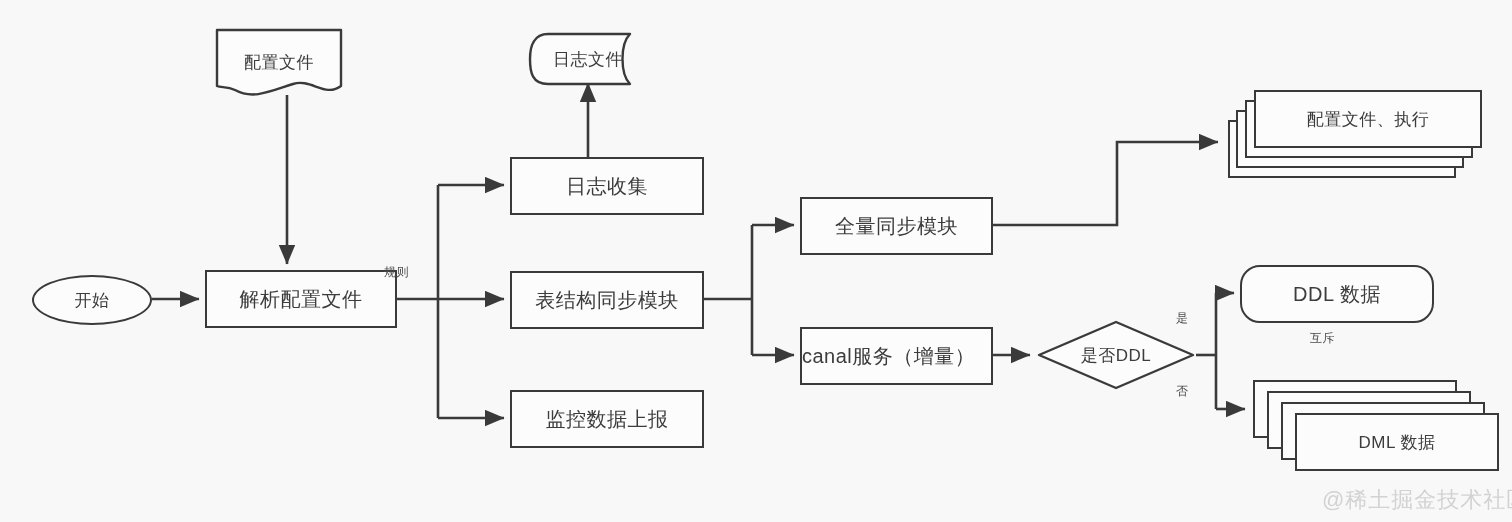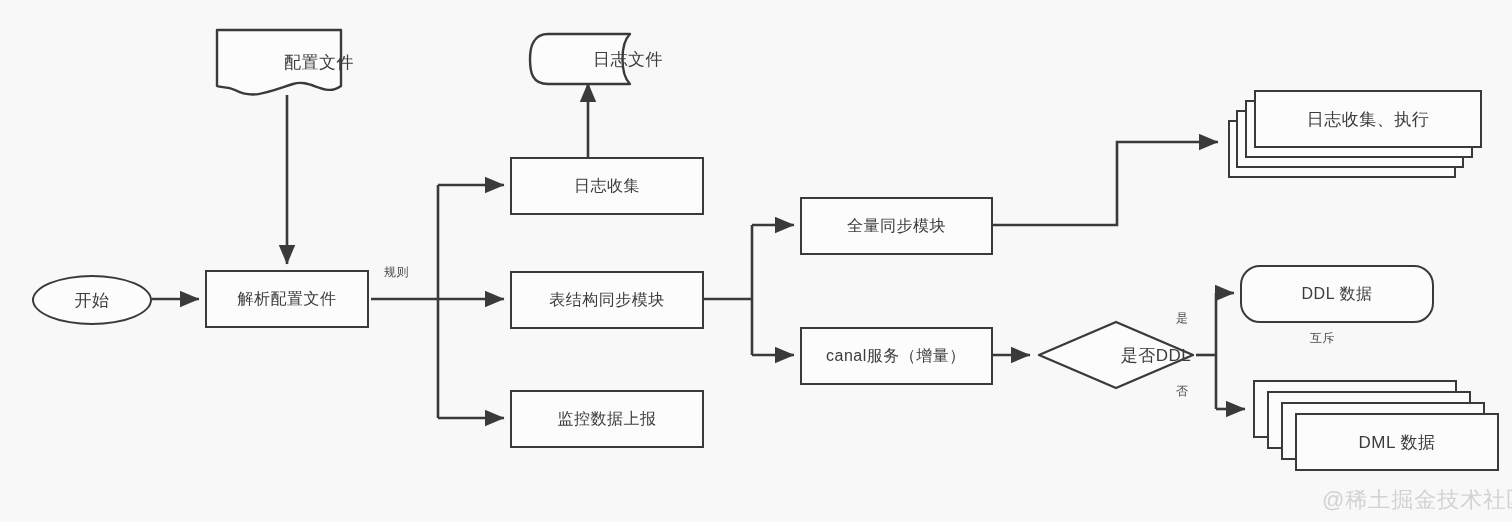--- a/index.html
+++ b/index.html
@@ -25,21 +25,21 @@
   }
   .node {
     position: absolute;
     box-sizing: border-box;
     display: flex;
     align-items: center;
     justify-content: center;
     background: #fcfcfc;
     border: 2px solid #3a3a3a;
     color: #3c3c3c;
-    font-size: 16px;
+    font-size: 20px;
     letter-spacing: 0.5px;
     white-space: nowrap;
   }
   .node-label {
     pointer-events: none;
   }
   .edge-label {
     position: absolute;
     font-size: 12px;
     color: #4a4a4a;
@@ -60,21 +60,20 @@
     top: 0;
     width: 100%;
     height: 100%;
     display: flex;
     align-items: center;
     justify-content: center;
     font-size: 17px;
     color: #3c3c3c;
     white-space: nowrap;
     letter-spacing: 0.5px;
-    margin-left: 40px;
   }
   .stack {
     position: absolute;
   }
   .stack .layer {
     position: absolute;
     box-sizing: border-box;
     background: #fcfcfc;
     border: 2px solid #3a3a3a;
   }
@@ -153,56 +152,56 @@
     <svg width="128" height="54" viewBox="0 0 128 54" xmlns="http://www.w3.org/2000/svg">
       <path d="M24,2 L106,2 C96,12 96,42 106,52 L24,52 C8,52 6,40 6,27 C6,14 10,2 24,2 Z" fill="#fcfcfc" stroke="#3a3a3a" stroke-width="2.4" stroke-linejoin="round"></path>
     </svg>
     <div class="shape-text" style="padding-right:6px;">日志文件</div>
   </div>
 
   <div class="node oval" style="left:32px; top:275px; width:120px; height:50px;">
     <span class="node-label">开始</span>
   </div>
 
-  <div class="node" style="left:205px; top:270px; width:164px; height:58px;">
+  <div class="node" style="left:205px; top:270px; width:192px; height:58px;">
     <span class="node-label">解析配置文件</span>
   </div>
 
   <div class="node" style="left:510px; top:157px; width:194px; height:58px;">
     <span class="node-label">日志收集</span>
   </div>
 
   <div class="node" style="left:510px; top:271px; width:194px; height:58px;">
     <span class="node-label">表结构同步模块</span>
   </div>
 
   <div class="node" style="left:800px; top:197px; width:193px; height:58px;">
     <span class="node-label">全量同步模块</span>
   </div>
 
   <div class="node" style="left:510px; top:390px; width:194px; height:58px;">
     <span class="node-label">监控数据上报</span>
   </div>
 
-  <div class="node" style="left:800px; top:327px; width:193px; height:58px; justify-content:flex-start; padding-left:24px;">
+  <div class="node" style="left:800px; top:327px; width:193px; height:58px; justify-content:flex-start; ">
     <span class="node-label">canal服务（增量）</span>
   </div>
 
   <div class="diamond-wrap" style="left:1036px; top:319px; width:160px; height:72px;">
     <svg width="160" height="72" viewBox="0 0 160 72" xmlns="http://www.w3.org/2000/svg">
       <path d="M80,3 L157,36 L80,69 L3,36 Z" fill="#fcfcfc" stroke="#3a3a3a" stroke-width="2.4" stroke-linejoin="round"></path>
     </svg>
     <div class="shape-text">是否DDL</div>
   </div>
 
   <div class="stack" style="left:1228px; top:90px; width:252px; height:90px;">
     <div class="layer" style="left:0px;   top:30px; width:228px; height:58px;"></div>
     <div class="layer" style="left:8px;   top:20px; width:228px; height:58px;"></div>
     <div class="layer" style="left:17px;  top:10px; width:228px; height:58px;"></div>
-    <div class="layer front" style="left:26px; top:0px; width:228px; height:58px;">日志收集、执行</div>
+    <div class="layer front" style="left:26px; top:0px; width:228px; height:58px;">配置文件、执行</div>
   </div>
 
   <div class="node" style="left:1240px; top:265px; width:194px; height:58px;border-radius:20px;">
     <span class="node-label">DDL 数据</span>
   </div>
 
   <div class="stack" style="left:1253px; top:380px; width:250px; height:110px;">
     <div class="layer" style="left:0px;  top:0px;  width:204px; height:58px;"></div>
     <div class="layer" style="left:14px; top:11px; width:204px; height:58px;"></div>
     <div class="layer" style="left:28px; top:22px; width:204px; height:58px;"></div>

